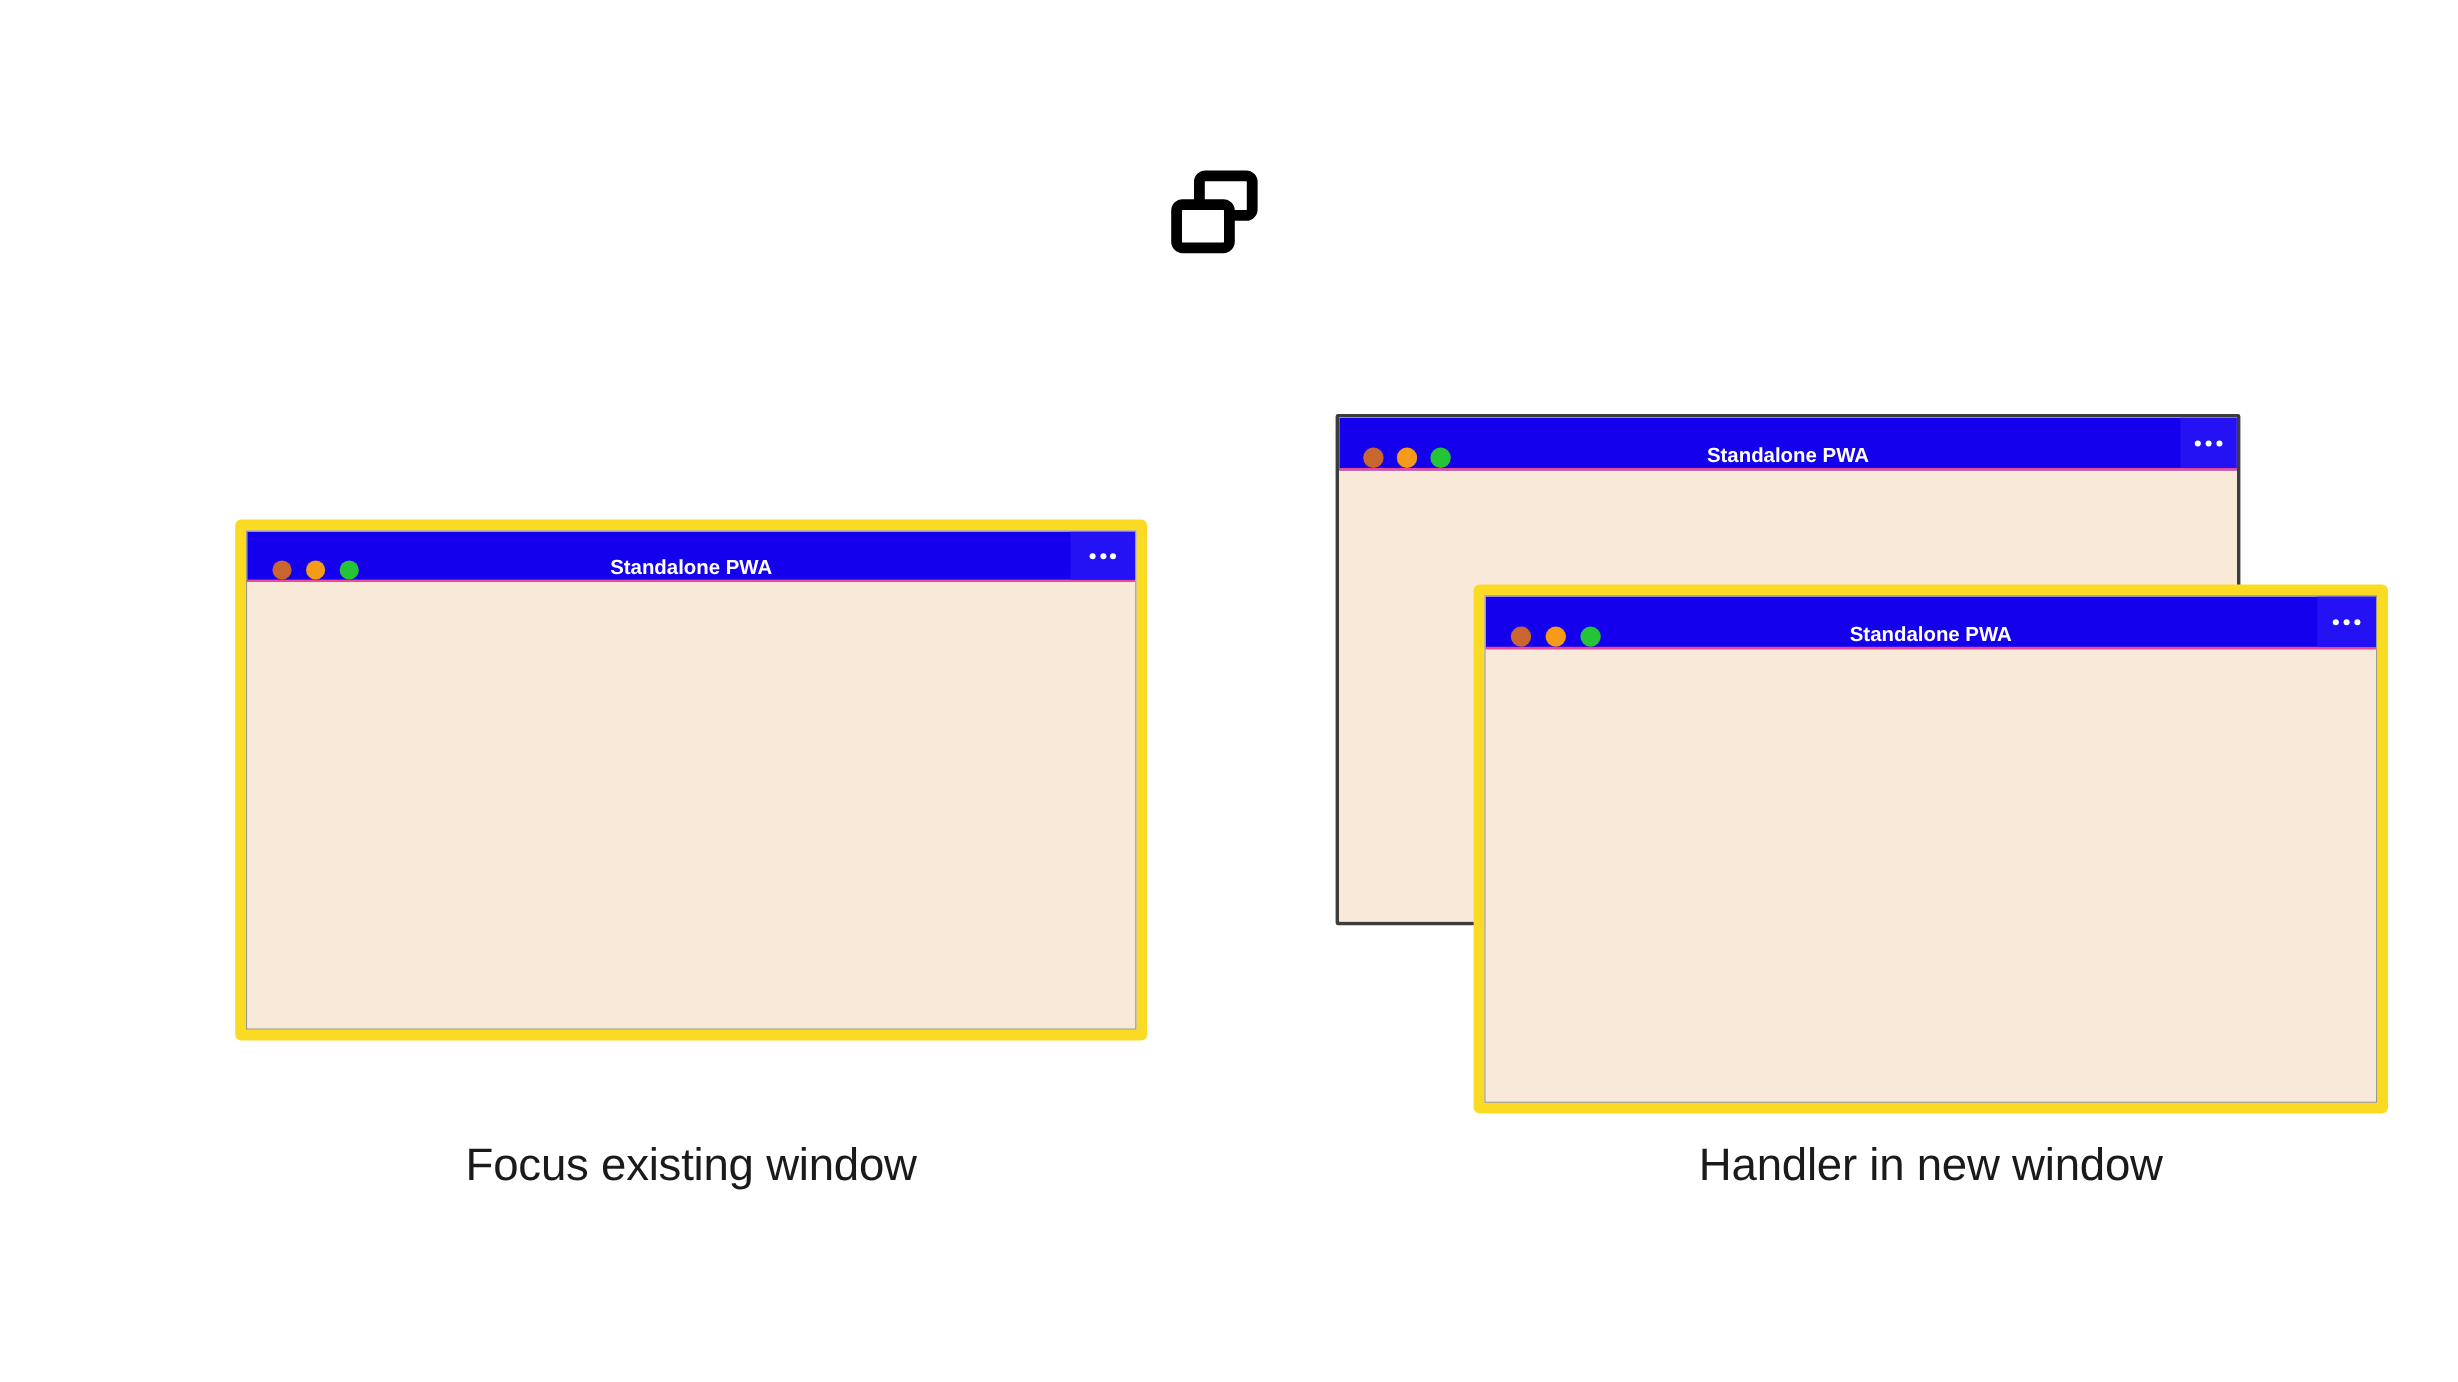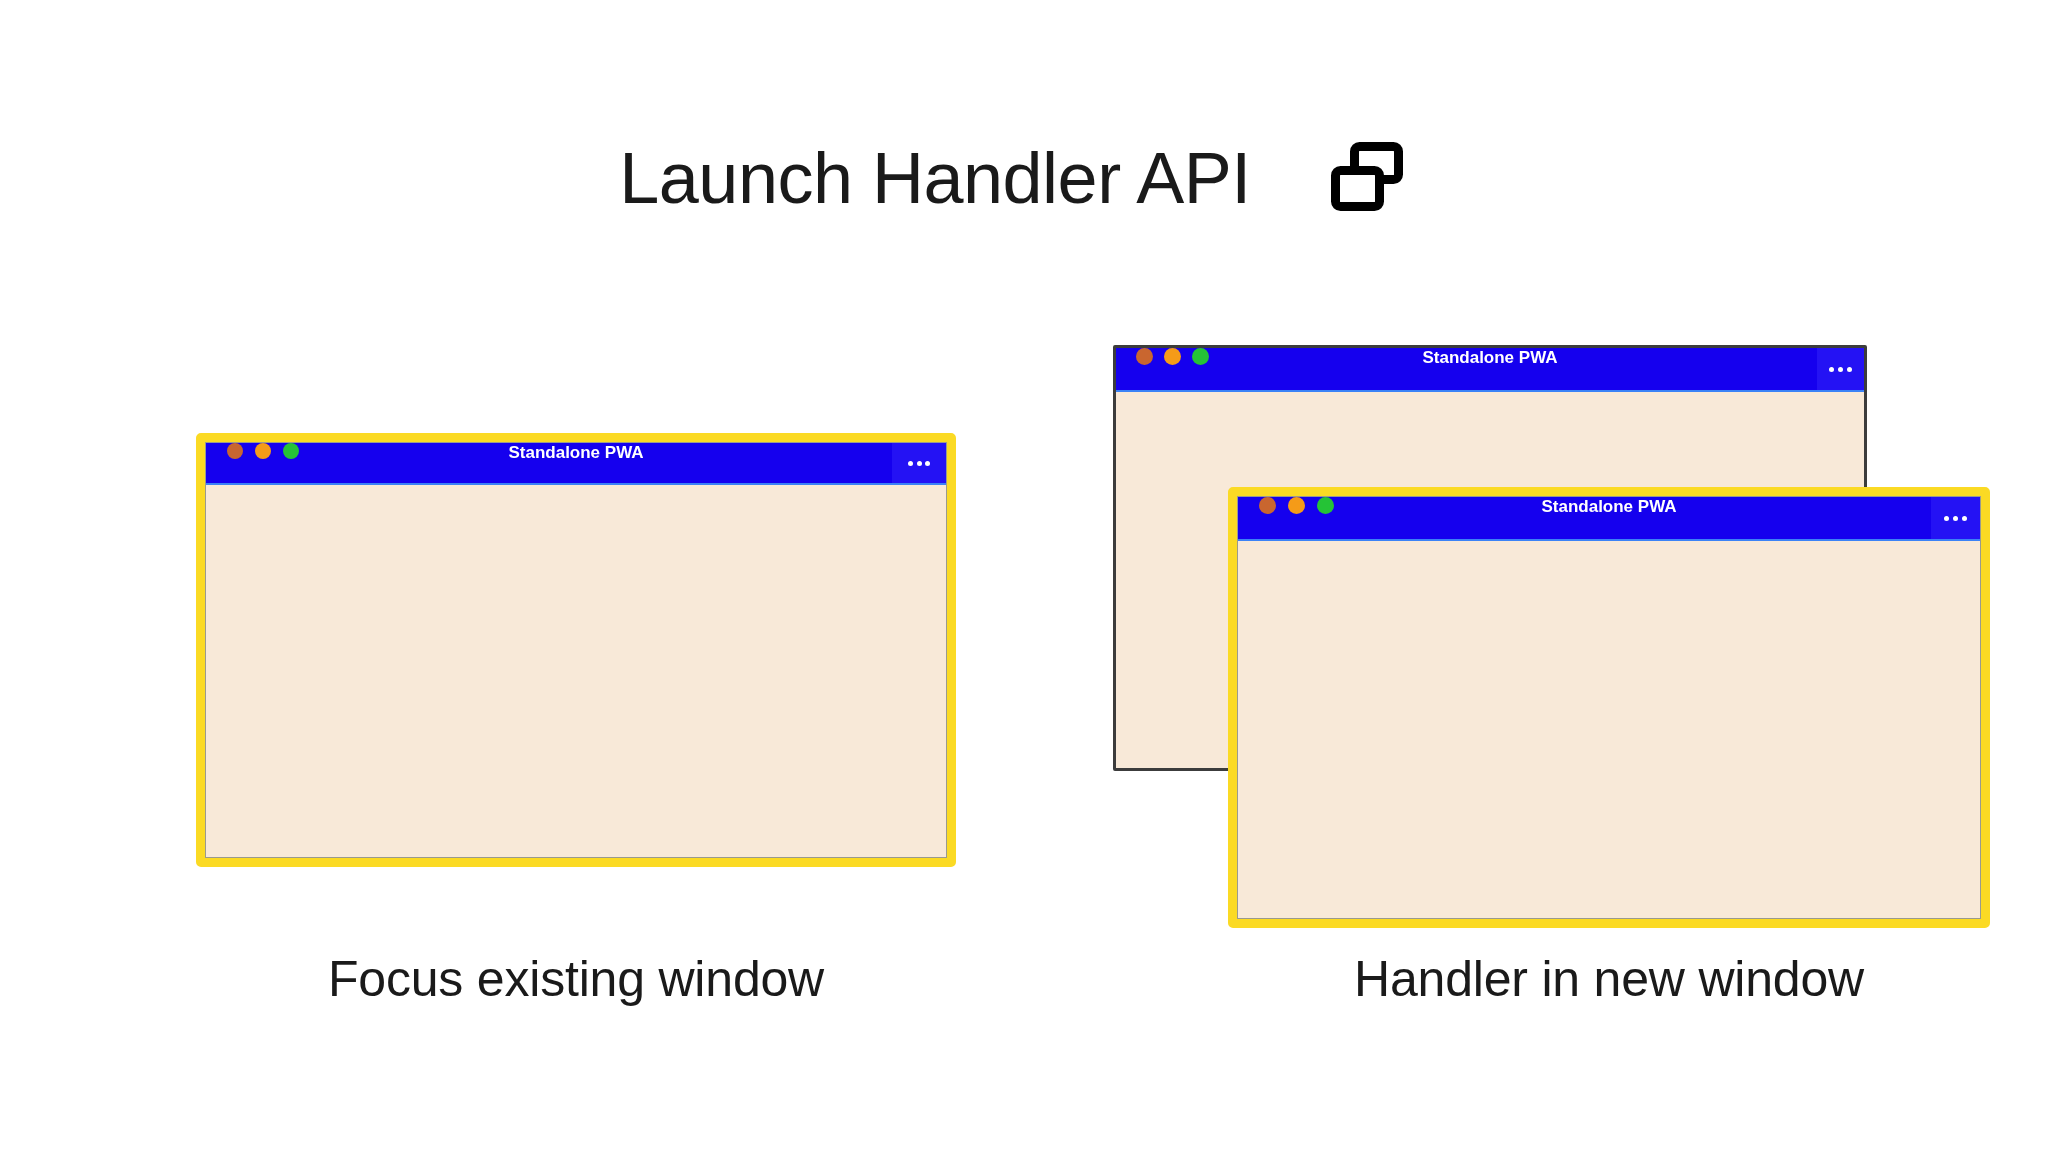--- a/index.html
+++ b/index.html
@@ -74,23 +74,23 @@
   .framed-yellow > .win-inner {
     border: 1px solid #9a9a8e;
     box-sizing: border-box;
   }
 
   .titlebar {
     position: relative;
     flex: 0 0 auto;
     background: #1500EE;
     display: flex;
-    align-items: flex-start;
+    align-items: flex-end;
     box-sizing: border-box;
-    border-bottom: 2px solid #3b82f6;
+    border-bottom: 2px solid #ec4899;
   }
   .traffic-lights {
     display: flex;
     align-items: center;
     flex: 0 0 auto;
   }
   .dot {
     border-radius: 50%;
     display: block;
   }
@@ -168,21 +168,21 @@
   #window-new-front .titlebar { height: 44px; padding-left: 21px; }
   #window-new-front .traffic-lights { gap: 12px; }
   #window-new-front .dot { width: 17px; height: 17px; }
   #window-new-front .titlebar-title { font-size: 17px; }
   #window-new-front .menu-button { width: 49px; }
   #window-new-front .menu-dot { width: 5px; height: 5px; }
 
   
   .caption {
     position: absolute;
-    font-size: 50px;
+    font-size: 38px;
     font-weight: 400;
     color: #1a1a1a;
     letter-spacing: -0.2px;
     white-space: nowrap;
     text-align: center;
   }
   #caption-focus {
     left: 196px;
     width: 760px;
     top: 950px;
@@ -191,21 +191,20 @@
     left: 1228px;
     width: 762px;
     top: 950px;
   }
 </style>
 </head>
 <body>
 
 <div id="header">
   <div id="header-inner">
-    <div id="page-title">Launch Handler API</div>
     <span>
       <svg id="windows-icon" viewBox="0 0 76 76" xmlns="http://www.w3.org/2000/svg">
         <rect x="25.5" y="6.5" width="44" height="33" rx="5" ry="5" fill="none" stroke="#000000" stroke-width="9"></rect>
         <rect x="6.5" y="30.5" width="44" height="36" rx="5" ry="5" fill="#ffffff" stroke="#000000" stroke-width="9"></rect>
       </svg>
     </span>
   </div>
 </div>
 
 <div class="pwa-window framed-yellow" id="window-focus">

